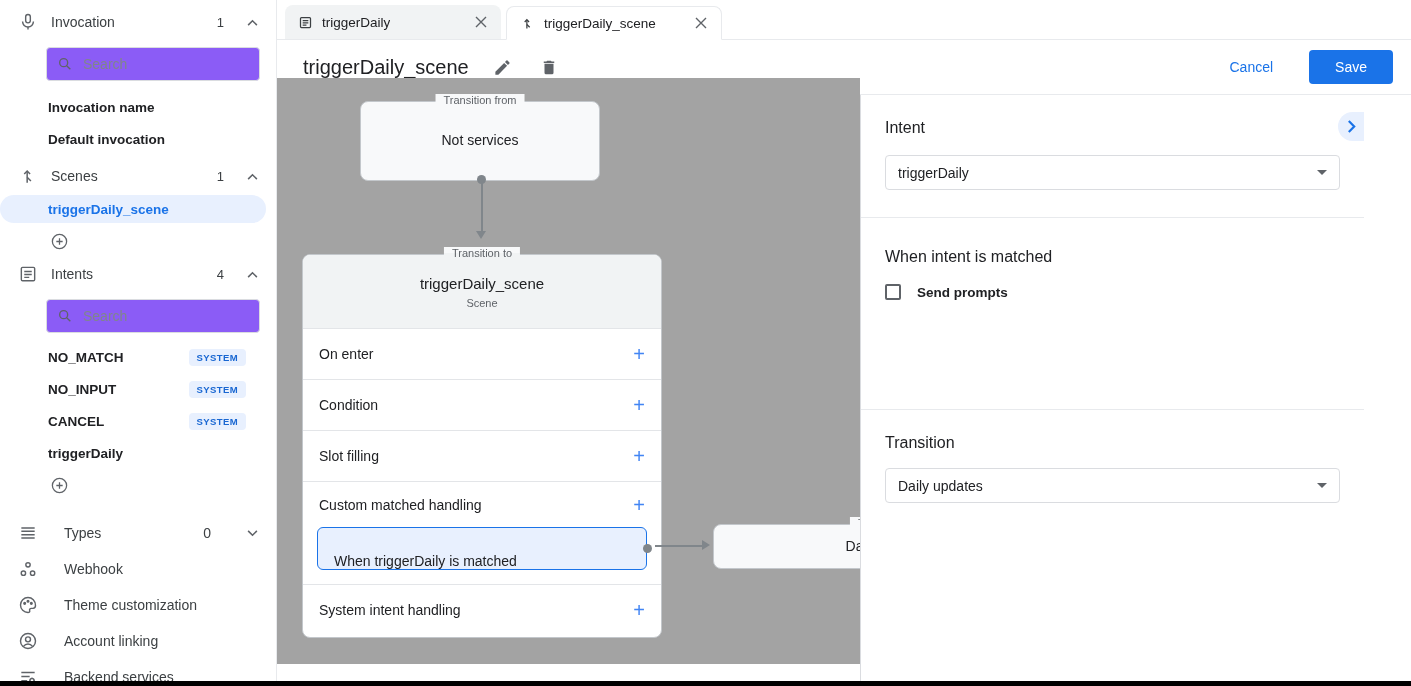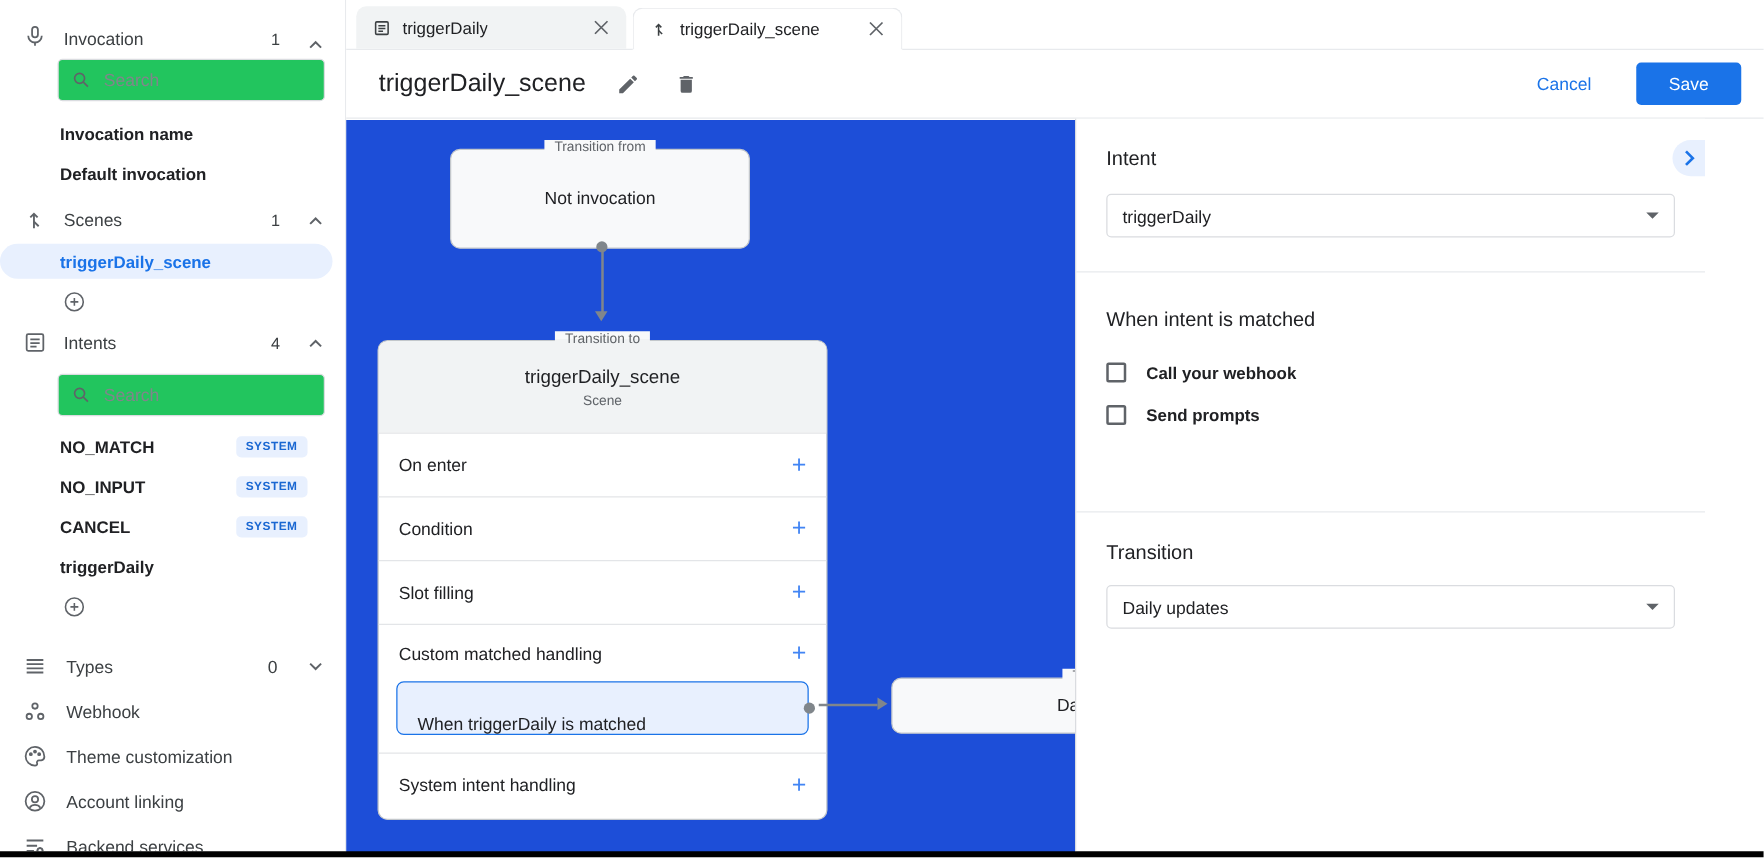--- a/index.html
+++ b/index.html
@@ -16,21 +16,21 @@
     background:#fff; border-right:1px solid #e8eaed; overflow:hidden;
   }
   .side-header {
     display:flex; align-items:center; height:34px; padding:0 18px 0 18px; gap:13px;
     font-size:14px; color:#3c4043; cursor:pointer;
   }
   .side-header .count { margin-left:auto; font-size:13px; color:#3c4043; }
   .side-header .chev { margin-left:10px; }
   .search-box {
     height:32px; margin:8px 16px 0 46px; border:1px solid #dadce0; border-radius:4px;
-    display:flex; align-items:center; padding:16px 10px; gap:8px; background:#22c55e;
+    display:flex; align-items:center; padding:16px 10px; gap:8px; background:#8b5cf6;
   }
   .search-box input {
     border:none; outline:none; width:100%; font-family:inherit;
     font-size:14px; color:#202124; background:transparent;
   }
   .search-box input::placeholder { color:#80868b; }
   .side-item {
     height:32px; display:flex; align-items:center; padding-left:48px; padding-right:30px;
     font-size:13.5px; font-weight:700; color:#202124; cursor:pointer;
   }
@@ -39,24 +39,24 @@
     height:28px; margin:2px 10px 2px 0; border-radius:16px; background:#e8f0fe;
     color:#1a73e8; display:flex; align-items:center; padding-left:48px;
     font-size:13.5px; font-weight:700; cursor:pointer;
   }
   .plus-row { height:32px; display:flex; align-items:center; padding-left:50px; cursor:pointer; }
   .sys-badge {
     background:#e8f0fe; color:#1967d2; font-size:9.5px; font-weight:700;
     padding:3px 8px; border-radius:4px; letter-spacing:.4px;
   }
   .nav-row {
-    height:36px; display:flex; align-items:center; padding:0 18px; gap:15px;
+    height:36px; display:flex; align-items:center; padding:0 18px; gap:26px;
     font-size:14px; color:#3c4043; cursor:pointer;
   }
-  .mt4 { margin-top:4px;gap:13px; } .mt8 { margin-top:8px; } .mt10 { margin-top:10px; } .mt14 { margin-top:14px; } .mt5 { margin-top:5px;align-items:flex-end; }
+  .mt4 { margin-top:4px;gap:13px; } .mt8 { margin-top:8px; } .mt10 { margin-top:10px; } .mt14 { margin-top:14px; } .mt5 { margin-top:5px; }
 
   
   .tabstrip {
     position:absolute; left:277px; top:0; width:1134px; height:40px; background:#fff;
     border-bottom:1px solid #e8eaed; display:flex; align-items:flex-end; padding-left:8px;
   }
   .tab {
     height:34px; width:216px; display:flex; align-items:center; gap:9px;
     padding:0 10px 0 13px; border-radius:8px 8px 0 0; font-size:13.5px; color:#202124;
     margin-right:5px; cursor:pointer;
@@ -78,22 +78,22 @@
     color:#1a73e8; font-size:14px; font-weight:500; margin-right:30px;
     background:none; border:none; font-family:inherit; cursor:pointer;
   }
   .btn-filled {
     background:#1a73e8; color:#fff; font-size:14px; font-weight:500;
     border:none; border-radius:4px; padding:9px 26px; font-family:inherit; cursor:pointer; margin-right:2px;
   }
 
   
   .canvas {
-    position:absolute; left:277px; top:96px; width:583px; height:586px;
-    background:#1d4ed8; overflow:hidden;
+    position:absolute; left:277px; top:78px; width:583px; height:586px;
+    background:#a3a3a3; overflow:hidden;
   }
   .fieldset-node {
     position:absolute; border:1px solid #c3c7cb; border-radius:8px; background:#f8f9fa;
   }
   .node-legend {
     position:absolute; top:-8px; left:50%; transform:translateX(-50%);
     font-size:11px; color:#5f6368; background:#f8f9fa; padding:0 8px; white-space:nowrap;
   }
   .node-from { left:83px; top:23px; width:240px; height:80px; }
   .node-from .node-text { text-align:center; margin-top:30px; font-size:14px; color:#202124; }
@@ -394,21 +394,21 @@
   <span class="toolbar-right">
     <button class="btn-text">Cancel</button>
     <button class="btn-filled">Save</button>
   </span>
 </div>
 
 <div class="canvas">
 
   <div class="fieldset-node node-from">
     <span class="node-legend">Transition from</span>
-    <div class="node-text">Not invocation</div>
+    <div class="node-text">Not services</div>
   </div>
 
   <div class="conn-dot" style="left:200px; top:97px;"></div>
   <div class="v-line" style="left:204px; top:103px; height:52px;"></div>
   <div class="arrow-down" style="left:199px; top:153px;"></div>
 
   <div class="scene-card">
     <span class="node-legend">Transition to</span>
     <div class="scene-head">
       <span class="t">triggerDaily_scene</span>
@@ -461,24 +461,20 @@
         </svg>
     </div>
     <div class="dropdown" style="margin-top:18px;">
       <span>triggerDaily</span>
       <span class="dd-caret"></span>
     </div>
   </div>
 
   <div class="panel-section" style="height:192px; padding-top:30px;">
     <h2 class="panel-h">When intent is matched</h2>
-    <div class="check-row" style="margin-top:24px;">
-      <span class="checkbox"></span>
-      <span class="check-label">Call your webhook</span>
-    </div>
     <div class="check-row">
       <span class="checkbox"></span>
       <span class="check-label">Send prompts</span>
     </div>
   </div>
 
   <div class="panel-section last">
     <h2 class="panel-h">Transition</h2>
     <div class="dropdown" style="margin-top:16px;">
       <span>Daily updates</span>

